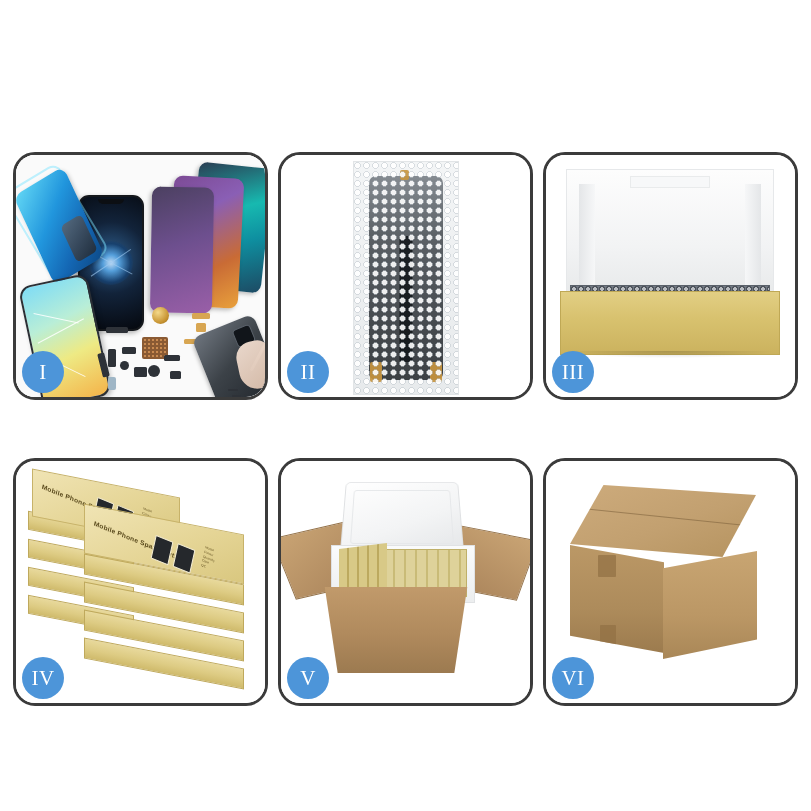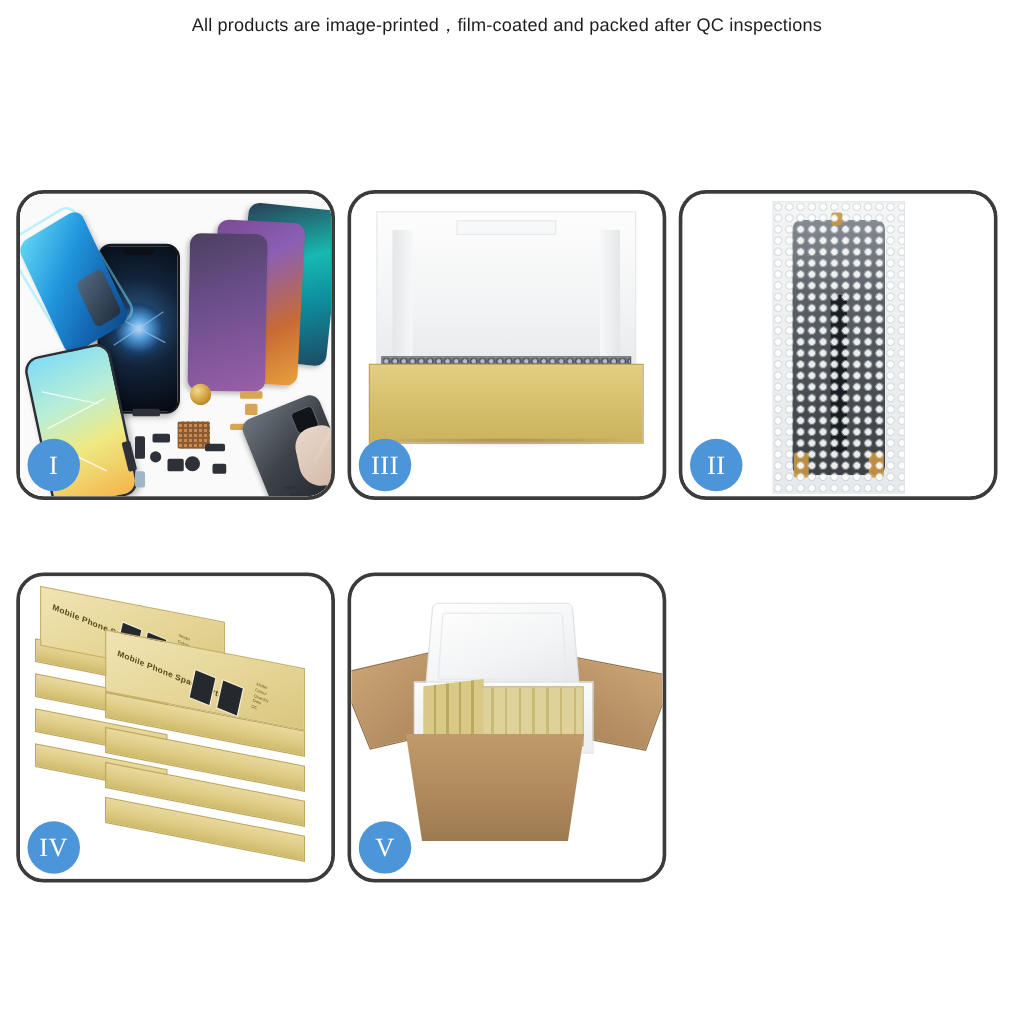--- a/index.html
+++ b/index.html
@@ -312,21 +312,20 @@
   }
   .seam{position:absolute;background:rgba(120,92,56,.55);}
   .tape{position:absolute;background:rgba(146,112,68,.72);border-radius:1px;}
 </style>
 </head>
 <body>
 
 <div class="page">
 
   <div class="header">
-    <p class="subtitle">All products are image-printed，film-coated and packed after QC inspections</p>
   </div>
 
   <div class="grid">
 
     <div class="panel">
       <div class="stage">
         <div class="p1bg"></div>
 
         <div class="ph ph-a"></div>
         <div class="ph ph-b"></div>
@@ -366,48 +365,48 @@
           <div class="hand"></div>
           <div class="pt" style="left:128px;top:84px;width:10px;height:2px;"></div>
           <div class="pt" style="left:132px;top:90px;width:9px;height:2px;"></div>
         </div>
       </div>
       <div class="badge">I</div>
     </div>
 
     <div class="panel">
       <div class="stage">
-        <div class="boxlid">
-          <div class="lidtab"></div>
-          <div class="lidflapL"></div>
-          <div class="lidflapR"></div>
-        </div>
-        <div class="boxinner"></div>
-        <div class="boxbase"></div>
-        <div class="boxshadow"></div>
-      </div>
-      <div class="badge">III</div>
-    </div>
-
-    <div class="panel">
-      <div class="stage">
         <div class="bubblebag">
           <div class="screenpack"></div>
           <div class="flexstrip"></div>
           <div class="goldtab" style="left:16px;bottom:12px;"></div>
           <div class="goldtab" style="right:16px;bottom:12px;"></div>
           <div class="goldtab" style="left:46px;top:8px;width:9px;height:10px;"></div>
           <div class="bubbles"></div>
         </div>
       </div>
       <div class="badge">II</div>
     </div>
 
     <div class="panel">
       <div class="stage">
+        <div class="boxlid">
+          <div class="lidtab"></div>
+          <div class="lidflapL"></div>
+          <div class="lidflapR"></div>
+        </div>
+        <div class="boxinner"></div>
+        <div class="boxbase"></div>
+        <div class="boxshadow"></div>
+      </div>
+      <div class="badge">III</div>
+    </div>
+
+    <div class="panel">
+      <div class="stage">
         <div class="stack">
 
           <div class="sbox" style="left:2px;top:44px;width:104px;height:17px;transform:skewY(11deg);"></div>
           <div class="sbox" style="left:2px;top:72px;width:104px;height:17px;transform:skewY(11deg);"></div>
           <div class="sbox" style="left:2px;top:100px;width:104px;height:17px;transform:skewY(11deg);"></div>
           <div class="sbox" style="left:2px;top:128px;width:104px;height:17px;transform:skewY(11deg);"></div>
 
           <div class="sboxtop" style="left:6px;top:6px;width:146px;height:46px;transform:skewY(11deg);">
             <div class="slabel" style="left:8px;top:20px;transform:rotate(12deg);">Mobile Phone Spare Parts</div>
             <div class="sscreen" style="left:62px;top:16px;width:15px;height:21px;transform:rotate(12deg);"></div>
@@ -437,15 +436,28 @@
         <div class="flapR"></div>
         <div class="foamLid"></div>
         <div class="foamBox"></div>
         <div class="goldRows"></div>
         <div class="goldRows2"></div>
         <div class="cartonBody"></div>
       </div>
       <div class="badge">V</div>
     </div>
 
+    <div class="panel">
+      <div class="stage">
+        <div class="cartTop">
+          <div class="seam" style="left:10%;top:44%;width:86%;height:1.4px;transform:rotate(6deg);"></div>
+        </div>
+        <div class="cartFrontL">
+          <div class="tape" style="left:28px;top:10px;width:18px;height:22px;"></div>
+          <div class="tape" style="left:30px;top:80px;width:16px;height:20px;"></div>
+        </div>
+        <div class="cartFrontR"></div>
+      </div>
+      <div class="badge">VI</div>
+    </div>
 
   </div>
 </div>
 
 </body></html>

